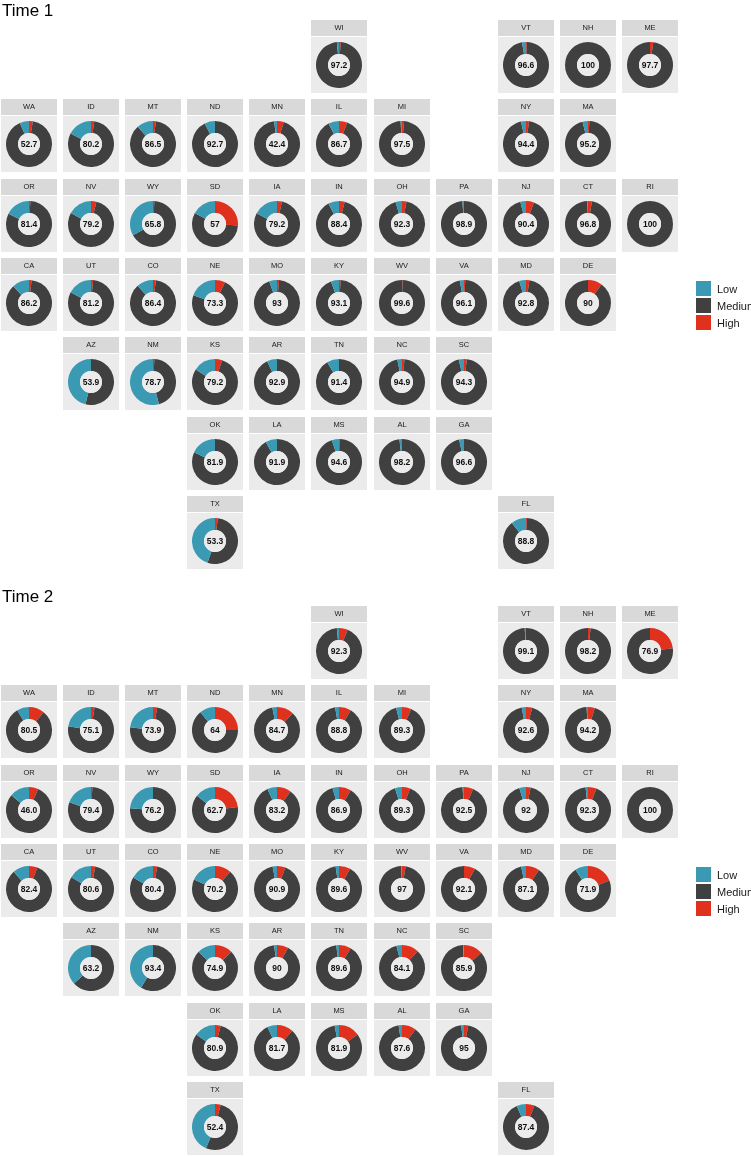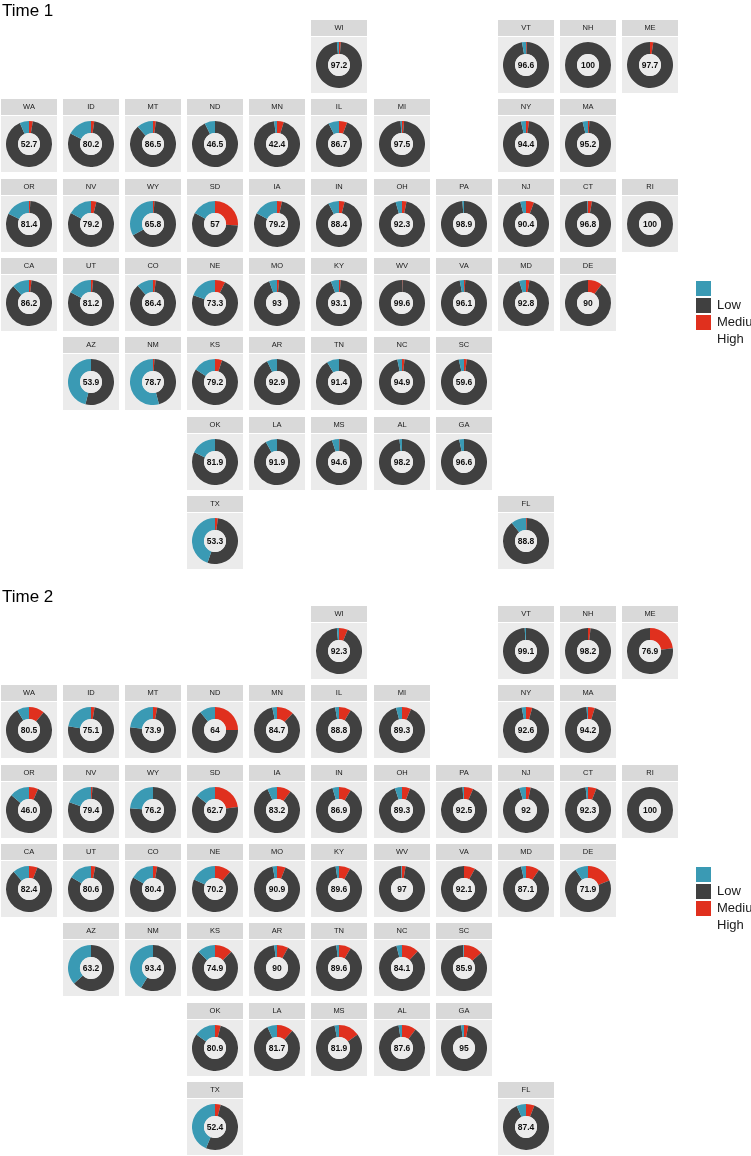--- a/index.html
+++ b/index.html
@@ -6,21 +6,21 @@
   body { width: 751px; height: 1156px; position: relative; overflow: hidden; font-family: "Liberation Sans", sans-serif; }
   .panel-title { position: absolute; left: 2px; font-size: 17px; color: #000; line-height: 1; }
   .tile { position: absolute; width: 56px; height: 74px; }
   .strip { position: absolute; left: 0; top: 0; width: 56px; height: 16px; background: #d9d9d9; font-size: 7.5px; color: #1a1a1a; text-align: center; line-height: 16px; }
   .panel { position: absolute; left: 0; top: 17px; width: 56px; height: 56px; background: #ebebeb; }
   .panel svg { position: absolute; left: 5px; top: 5px; }
   .val { position: absolute; left: 0; top: 0; width: 56px; height: 56px; line-height: 56px; text-align: center; font-size: 8.5px; font-weight: bold; color: #111; }
   .legend { position: absolute; left: 694px; }
   .legend-item { position: relative; height: 17px; }
   .legend-key { position: absolute; left: 2px; top: 1px; width: 15px; height: 15px; }
-  .legend-label { position: absolute; left: 23px; top: 17px; font-size: 13px; color: #1a1a1a; }
+  .legend-label { position: absolute; left: 23px; top: 3px; font-size: 11px; color: #1a1a1a; }
 </style>
 </head>
 <body>
 
 <div id="panel-0">
   <div class="panel-title" style="top:2px;">Time 1</div>
   <div class="legend" style="top:280px;">
     <div class="legend-item">
       <span class="legend-key" style="background:#3a9ab4"></span>
       <span class="legend-label">Low</span>
@@ -116,21 +116,21 @@
       </div>
     </div>
     <div class="tile" style="left: 187px; top: 99.3px;">
       <div class="strip">ND</div>
       <div class="panel">
         <svg width="46" height="46" viewBox="0 0 46 46">
           <path d="M23 0 A23 23 0 1 1 12.816560686105262 2.377256153939573 L18.129659458572082 13.136948595362405 A11 11 0 1 0 23 12 Z" fill="#404040"></path>
           <path d="M12.816560686105262 2.377256153939573 A23 23 0 0 1 22.999999999999996 0 L22.999999999999996 12 A11 11 0 0 0 18.129659458572082 13.136948595362405 Z" fill="#3a9ab4"></path>
           <circle cx="23" cy="23" r="11" fill="#ebebeb"></circle>
         </svg>
-        <div class="val">46.5</div>
+        <div class="val">92.7</div>
       </div>
     </div>
     <div class="tile" style="left: 249px; top: 99.3px;">
       <div class="strip">MN</div>
       <div class="panel">
         <svg width="46" height="46" viewBox="0 0 46 46">
           <path d="M23 0 A23 23 0 0 1 29.8319563762718 1.0381154708272113 L26.267457397347385 12.496490007786928 A11 11 0 0 0 23 12 Z" fill="#e0301e"></path>
           <path d="M29.8319563762718 1.0381154708272113 A23 23 0 1 1 20.117335628021014 0.1813618697670094 L21.621334430792658 12.086738285540743 A11 11 0 1 0 26.267457397347385 12.496490007786928 Z" fill="#404040"></path>
           <path d="M20.117335628021014 0.1813618697670094 A23 23 0 0 1 22.999999999999996 0 L22.999999999999996 12 A11 11 0 0 0 21.621334430792658 12.086738285540743 Z" fill="#3a9ab4"></path>
           <circle cx="23" cy="23" r="11" fill="#ebebeb"></circle>
@@ -504,21 +504,21 @@
     </div>
     <div class="tile" style="left: 436px; top: 337.2px;">
       <div class="strip">SC</div>
       <div class="panel">
         <svg width="46" height="46" viewBox="0 0 46 46">
           <path d="M23 0 A23 23 0 0 1 25.882664371978997 0.1813618697670094 L24.378665569207346 12.086738285540743 A11 11 0 0 0 23 12 Z" fill="#e0301e"></path>
           <path d="M25.882664371978997 0.1813618697670094 A23 23 0 1 1 17.701043186438397 0.6187342474110942 L20.465716306557496 12.29591637919661 A11 11 0 1 0 24.378665569207346 12.086738285540743 Z" fill="#404040"></path>
           <path d="M17.701043186438397 0.6187342474110942 A23 23 0 0 1 22.999999999999996 0 L22.999999999999996 12 A11 11 0 0 0 20.465716306557496 12.29591637919661 Z" fill="#3a9ab4"></path>
           <circle cx="23" cy="23" r="11" fill="#ebebeb"></circle>
         </svg>
-        <div class="val">59.6</div>
+        <div class="val">94.3</div>
       </div>
     </div>
     <div class="tile" style="left: 187px; top: 416.5px;">
       <div class="strip">OK</div>
       <div class="panel">
         <svg width="46" height="46" viewBox="0 0 46 46">
           <path d="M23 0 A23 23 0 1 1 2.1278582355543136 13.338028246528447 L13.017671330047715 18.37905698747013 A11 11 0 1 0 23 12 Z" fill="#404040"></path>
           <path d="M2.1278582355543136 13.338028246528447 A23 23 0 0 1 22.999999999999996 0 L22.999999999999996 12 A11 11 0 0 0 13.017671330047715 18.37905698747013 Z" fill="#3a9ab4"></path>
           <circle cx="23" cy="23" r="11" fill="#ebebeb"></circle>
         </svg>

